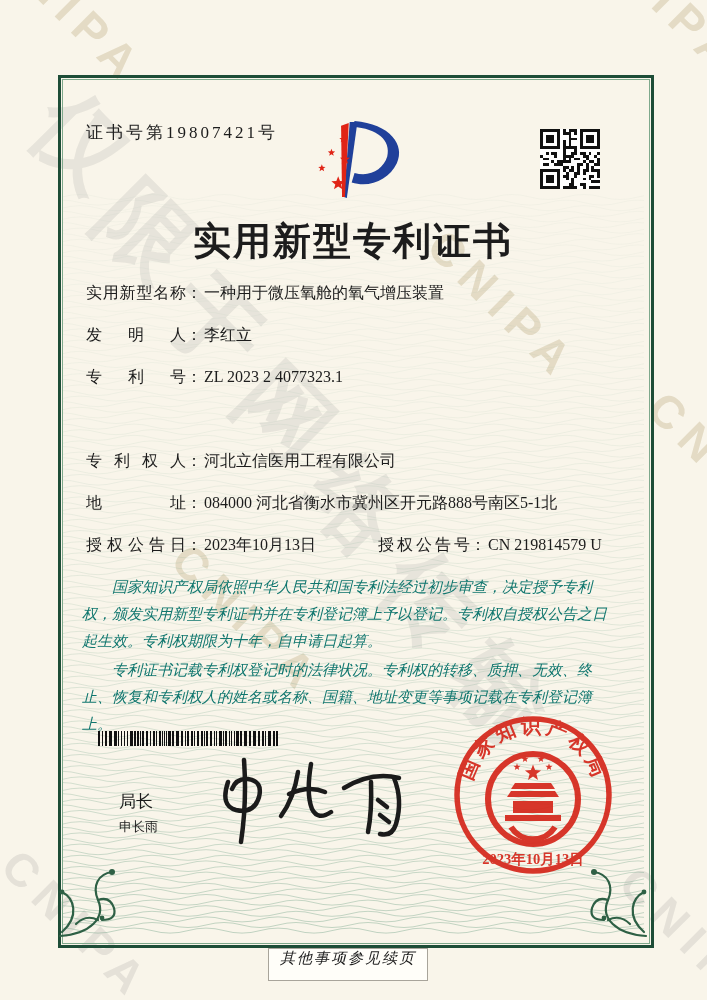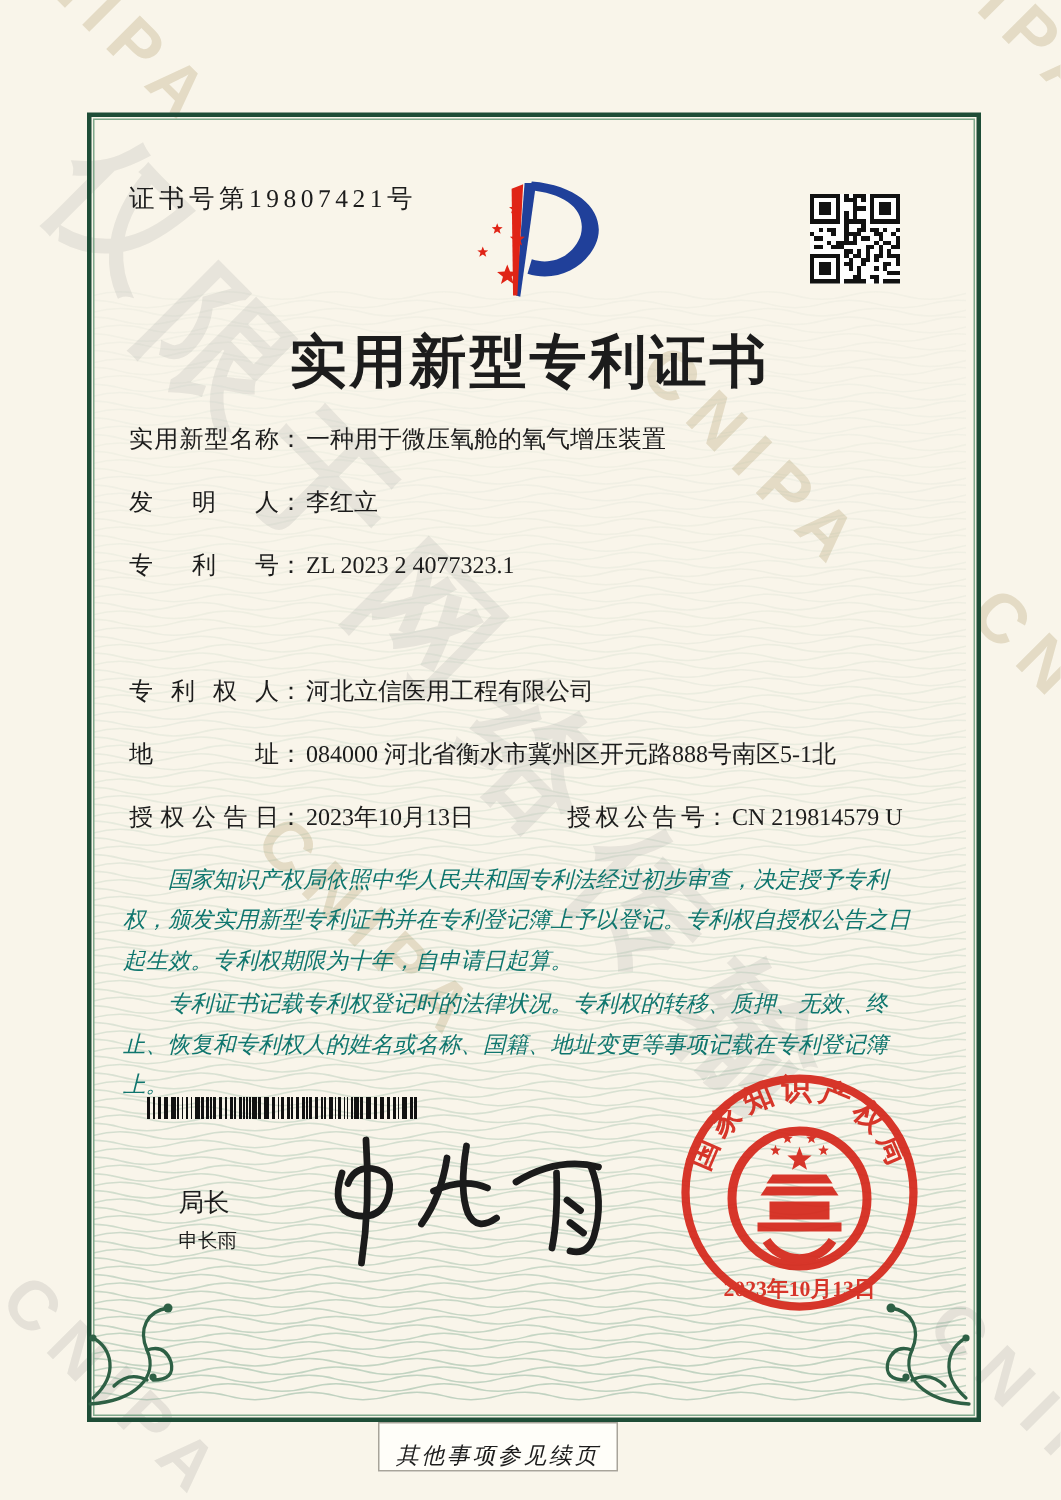--- a/index.html
+++ b/index.html
@@ -28,22 +28,22 @@
   .flabel2{display:inline-block;width:92px;text-align:justify;text-align-last:justify;margin-left:62px;}
   .paras{position:absolute;left:82px;top:574px;width:538px;font-size:15px;line-height:27px;
          font-style:italic;color:#0f766e;}
   .paras p{margin:0 0 2px 0;text-indent:2em;}
   #bcSvg{position:absolute;left:98px;top:731px;}
   .dir-title{position:absolute;left:119px;top:790px;font-family:Liberation Serif, serif;font-size:17px;}
   .dir-name{position:absolute;left:119px;top:818px;font-family:"Liberation Sans","DejaVu Sans",sans-serif;font-size:13px;}
   #sigSvg{position:absolute;left:198px;top:742px;}
   #sealSvg{position:absolute;left:449px;top:711px;opacity:.93;}
   .pagenum{position:absolute;left:58px;top:913px;width:570px;text-align:center;font-size:13px;letter-spacing:1px;}
-  .footbox{position:absolute;left:252px;top:948px;width:158px;height:31px;border:1px solid #a8a49a;
-           background:#fffef9;display:flex;align-items:flex-end;justify-content:center;z-index:3;}
+  .footbox{position:absolute;left:268px;top:948px;width:158px;height:31px;border:1px solid #a8a49a;
+           background:#fffef9;display:flex;align-items:flex-start;justify-content:center;z-index:3;}
   .footbox span{font-size:15px;font-style:italic;letter-spacing:2px;}
   .corner{position:absolute;z-index:2;}
 </style>
 </head>
 <body>
 
 <div>
   <div class="wm wm-cn" style="left:-25px;top:-18px">CNIPA</div>
   <div class="wm wm-cn" style="left:572px;top:-26px">CNIPA</div>
   <div class="wm wm-cn" style="left:408px;top:278px">CNIPA</div>

